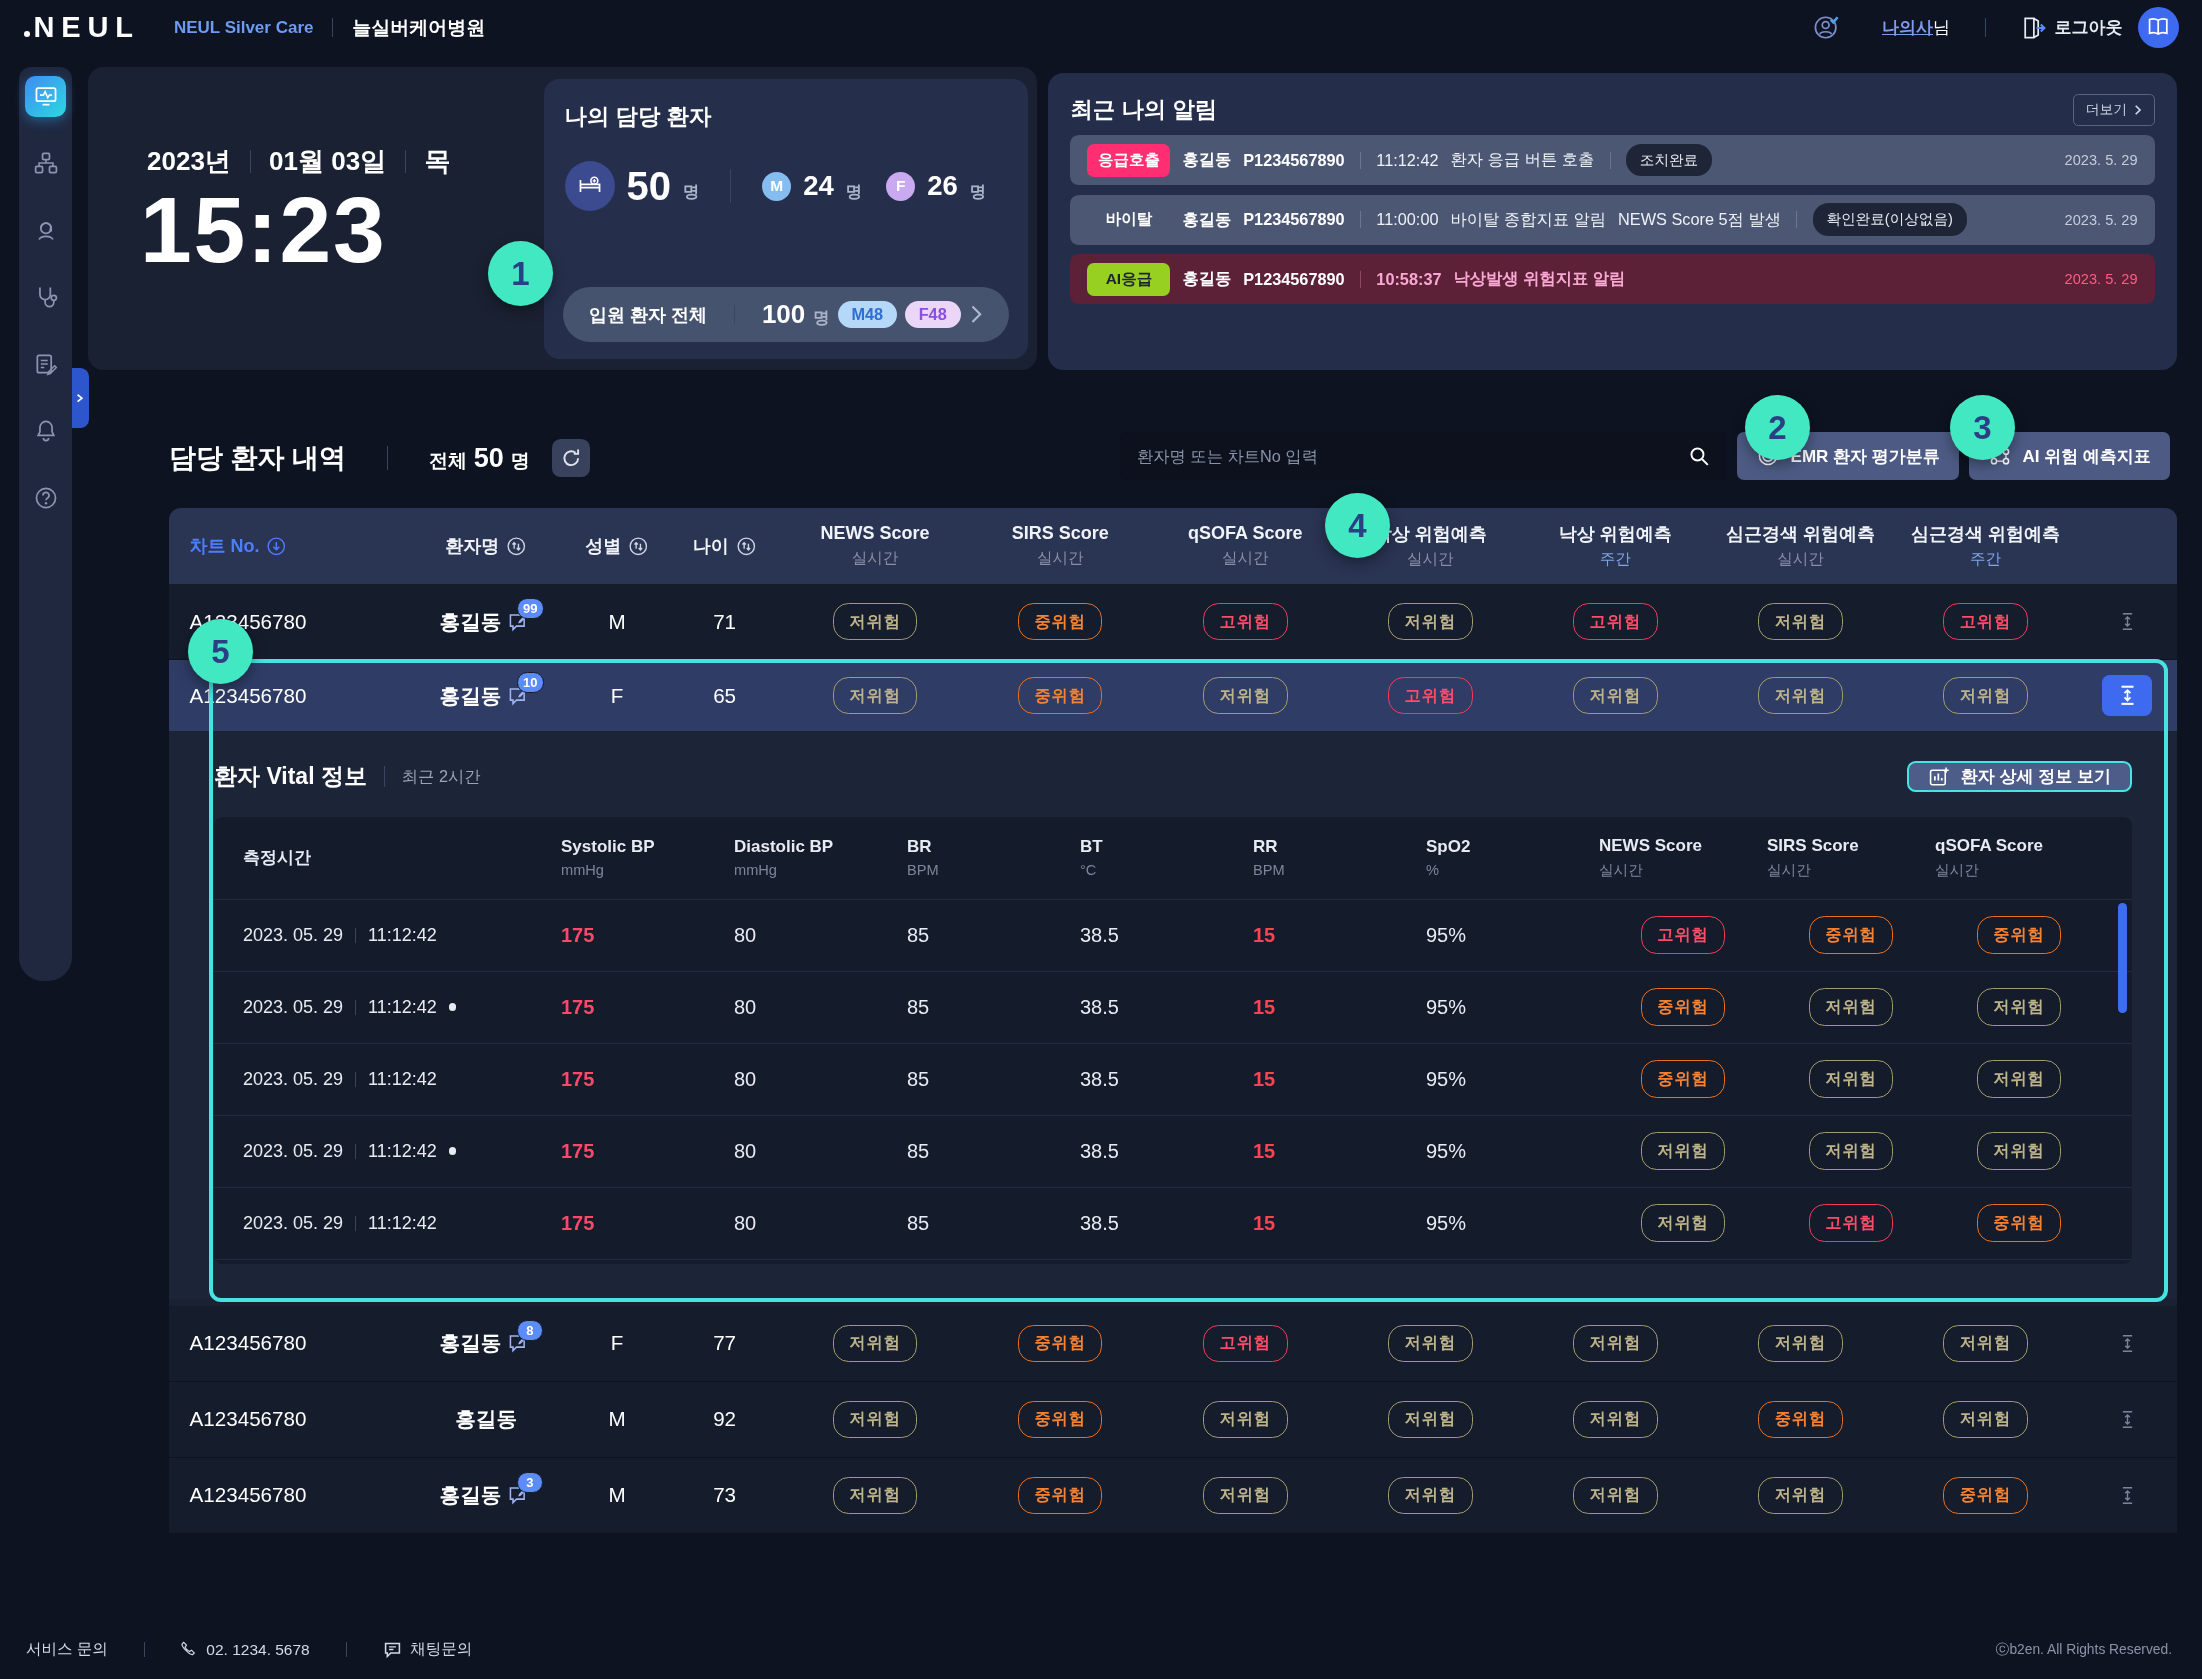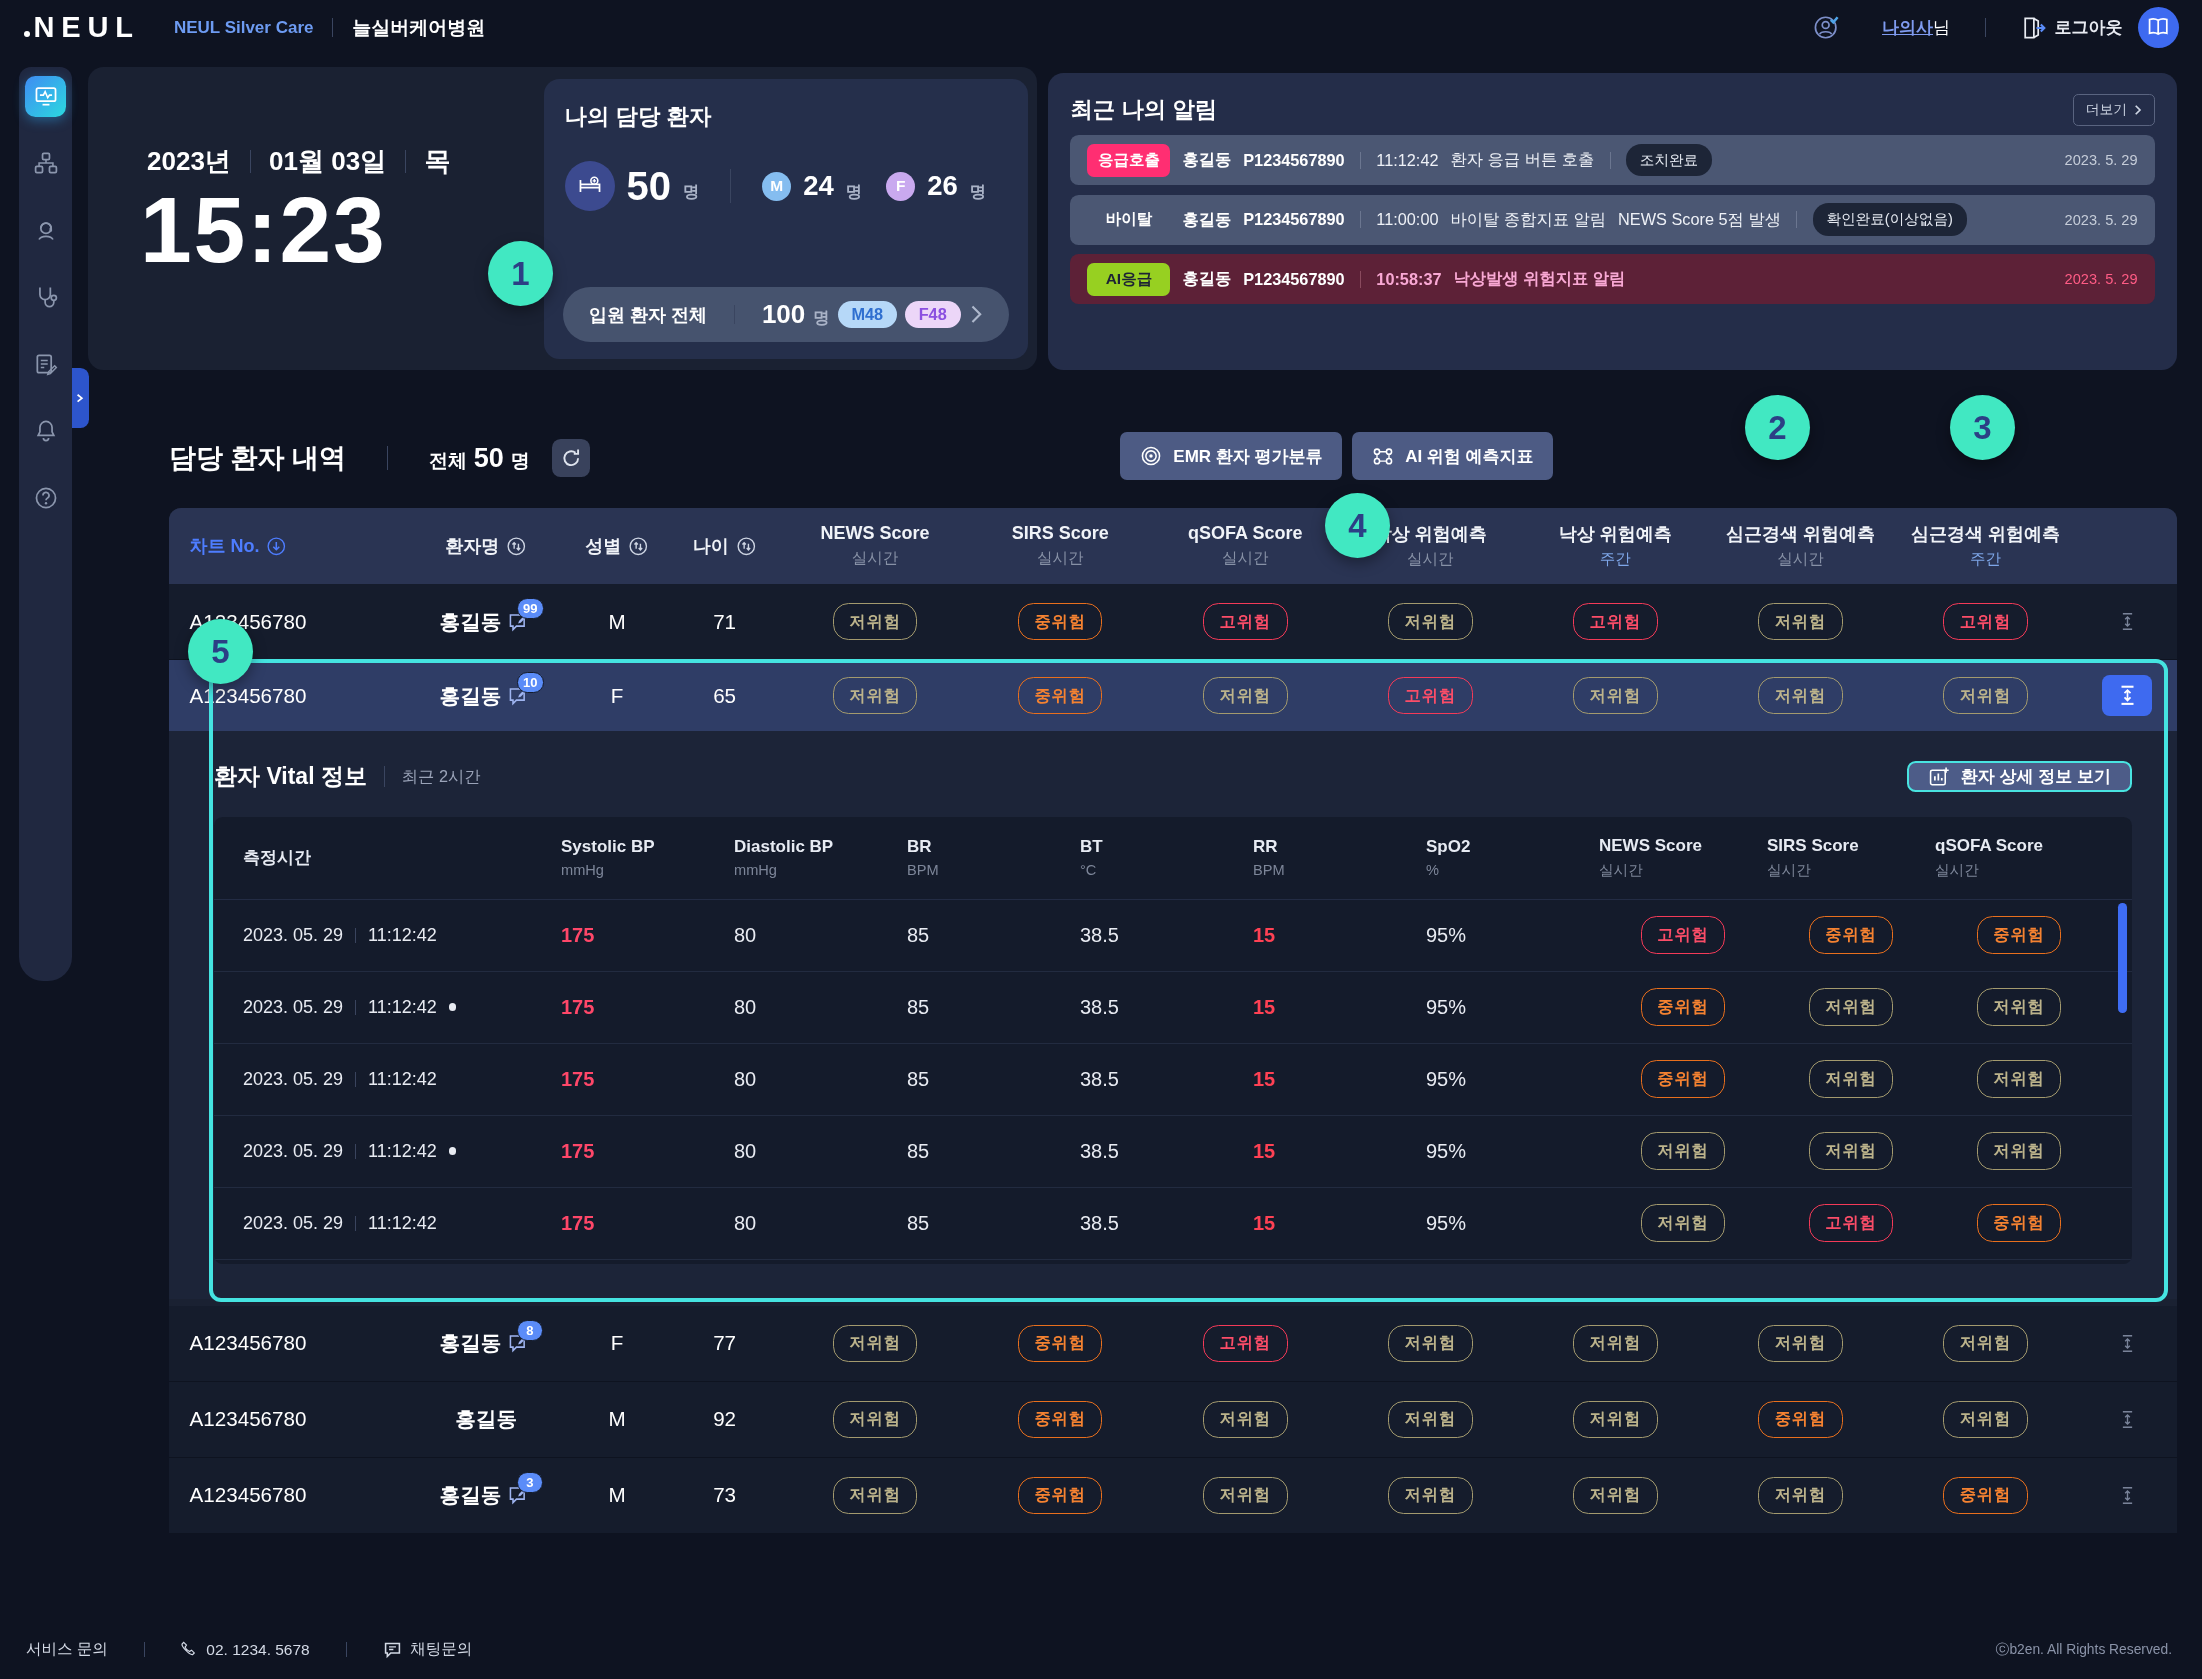--- a/index.html
+++ b/index.html
@@ -333,20 +333,27 @@
   </span>
   <div class="refresh-btn">
     <svg width="22.4" height="22.4" viewBox="0 0 26 26">
         <path d="M21 13a8 8 0 1 1-3-6.2" fill="none" stroke="#dfe4ee" stroke-width="2.2"></path>
         <path d="M21 3v5h-5" fill="none" stroke="#dfe4ee" stroke-width="2.2"></path>
       </svg>
   </div>
 </div>
 
 <div class="search-row">
+  <div class="search-box">
+    <input type="text" placeholder="환자명 또는 차트No 입력" style="">
+    <svg width="22.4" height="22.4" viewBox="0 0 26 26">
+        <circle cx="11" cy="11" r="7" fill="none" stroke="#fff" stroke-width="2.2"></circle>
+        <path d="M16.5 16.5L23 23" stroke="#fff" stroke-width="2.2"></path>
+      </svg>
+  </div>
   <div class="tool-btn">
     <svg width="24" height="24" viewBox="0 0 28 28">
         <circle cx="14" cy="14" r="10" fill="none" stroke="#fff" stroke-width="1.8"></circle>
         <circle cx="14" cy="14" r="6" fill="none" stroke="#fff" stroke-width="1.8"></circle>
         <circle cx="14" cy="14" r="2" fill="#fff"></circle>
       </svg>
     <span>EMR 환자 평가분류</span>
   </div>
   <div class="tool-btn">
     <svg width="24" height="24" viewBox="0 0 28 28">

